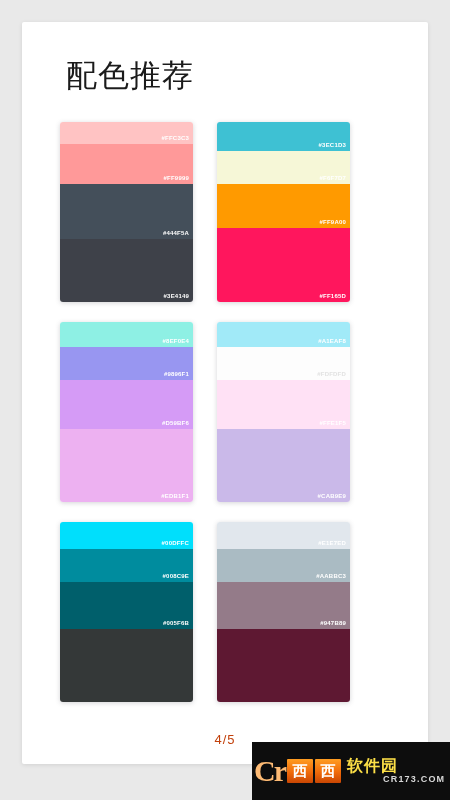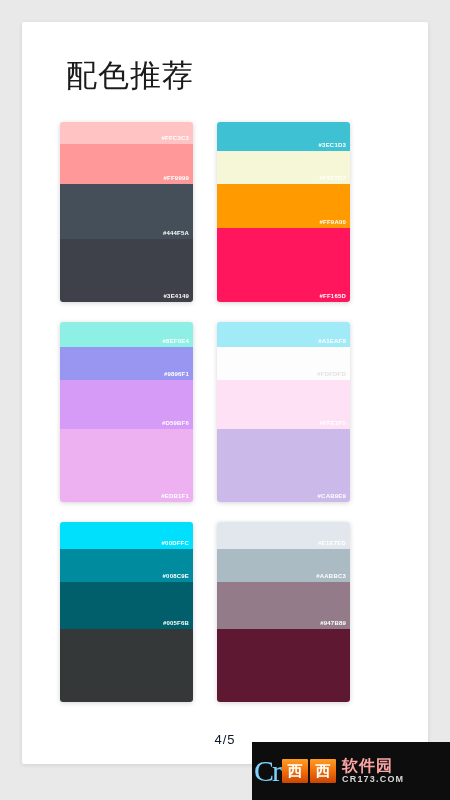--- a/index.html
+++ b/index.html
@@ -71,39 +71,39 @@
     font-family:"Liberation Sans", sans-serif;
     white-space:nowrap;
   }
   
   .page-indicator {
     position:absolute;
     left:0; right:0;
     top:732px;
     text-align:center;
     font-size:13px;
-    color:#0f172a;
+    color:#c2410c;
     letter-spacing:1px;
   }
   
   .watermark {
     position:absolute;
     left:252px;
     top:742px;
     width:198px;
     height:58px;
     background:#0d0d0d;
     display:flex;
     align-items:center;
     overflow:hidden;
   }
   .wm-cr {
     font-size:30px;
-    font-weight:normal;
-    color:#7dd3fc;
+    font-weight:bold;
+    color:#fdba74;
     line-height:30px;
     margin-left:2px;
     letter-spacing:-2px;
     font-family:"Liberation Serif", serif;
   }
   .wm-blocks { display:flex; margin-left:2px; }
   .wm-block {
     width:26px; height:24px;
     background:linear-gradient(180deg,#ff9d22 0%,#f06a0a 55%,#c94603 100%);
     color:#ffffff;
@@ -117,32 +117,33 @@
   }
   .wm-right {
     margin-left:4px;
     display:flex;
     flex-direction:column;
     justify-content:center;
   }
   .wm-name {
     font-size:16px;
     font-weight:bold;
-    color:#fca5a5;
+    color:#fde047;
     letter-spacing:1px;
     line-height:17px;
     white-space:nowrap;
   }
   .wm-domain {
     font-size:9px;
     font-weight:bold;
     color:#d8d8d8;
     letter-spacing:1.2px;
     line-height:11px;
     white-space:nowrap;
+    margin-left:36px;
   }
   
   .top-strip {
     position:absolute;
     left:0; top:0;
     width:450px; height:22px;
     background:#e9e9e9;
   }
 </style>
 </head>

